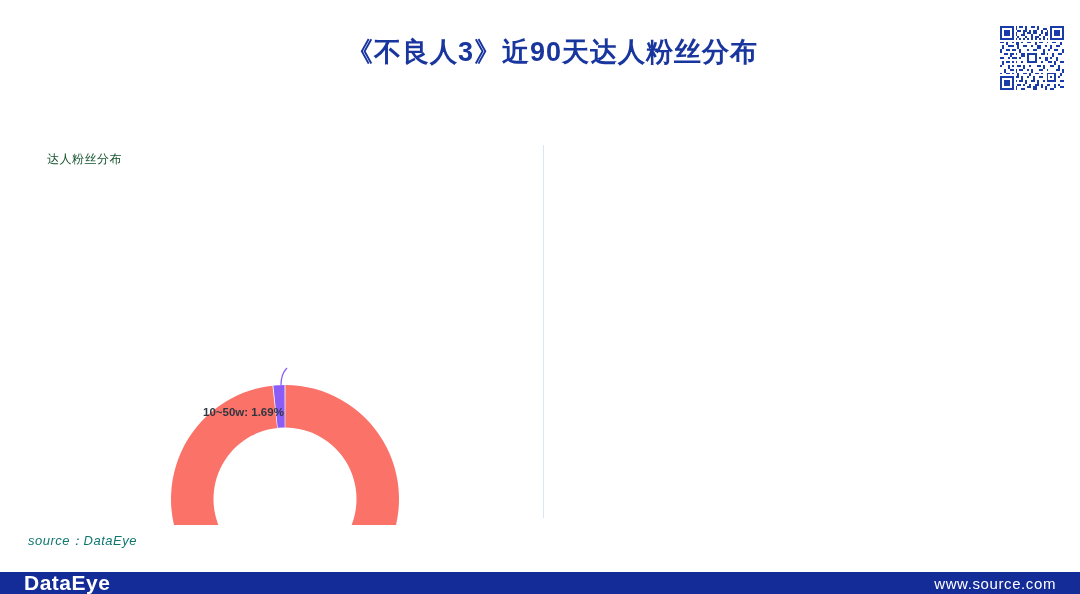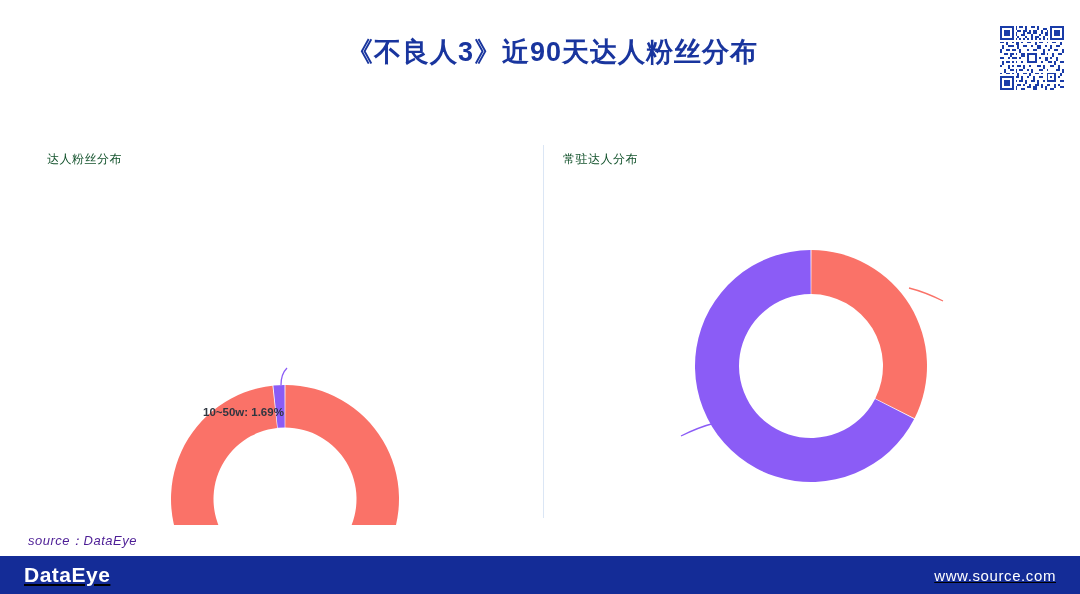--- a/index.html
+++ b/index.html
@@ -77,35 +77,34 @@
 
   
   #lbl-l-0 { left:203px; top:221px; }           
 
   
   #source-note {
     position:absolute;
     left:28px; top:532px;
     font-size:13px;
     font-style:italic;
-    color:#4c1d95;
+    color:#0f766e;
     letter-spacing:0.5px;
   }
 
   
   #footer {
     position:absolute;
     left:0; bottom:0;
-    width:1080px; height:38px;
+    width:1080px; height:22px;
     background:#142C97;
     display:flex;
     align-items:center;
     justify-content:space-between;
     padding:4px 24px;
-    text-decoration:underline;
   }
   #footer-logo {
     color:#ffffff;
     font-size:21px;
     font-weight:bold;
     letter-spacing:0.5px;
   }
   #footer-url {
     color:#ffffff;
     font-size:15px;
@@ -327,38 +326,20 @@
 
           <path d="M 273.36279836218495 245.59552240744267 A 114 114 0 0 1 284.5523241974861 245.00087901051236 L 284.7192208782478 287.5005513092249 A 71.5 71.5 0 0 0 277.7012287973353 287.87350747484345 Z" fill="#8B5CF6"></path>
         </g>
       </svg>
     </div>
 
     <div class="slice-label" id="lbl-l-0">10~50w: 1.69%</div>
 
   </div>
 
-  <div class="panel right">
-    <div class="panel-title">常驻达人分布</div>
-
-    <div class="donut-holder">
-      <svg width="537" height="385" viewBox="0 0 537 385">
-
-        <path d="M366,148 C382,152 392,157 400,161" fill="none" stroke="#FA7268" stroke-width="1.3"></path>
-        <path d="M172,283 C156,287 146,292 138,296" fill="none" stroke="#8B5CF6" stroke-width="1.3"></path>
-        <g>
-
-          <path d="M 268.45552976396147 110.00089443174942 A 116 116 0 0 1 371.5955793995018 278.1915311988595 L 332.3007044548632 258.39474350274037 A 72 72 0 0 0 268.282742612114 154.00055516453412 Z" fill="#FA7268"></path>
-
-          <path d="M 371.1824771545778 279.0035509022276 A 116 116 0 1 1 267.5444702360385 110.00089443174942 L 267.7172573878859 154.00055516453412 A 72 72 0 1 0 332.04429616491035 258.89875573241716 Z" fill="#8B5CF6"></path>
-        </g>
-      </svg>
-    </div>
-
-  </div>
 </div>
 
 <div id="source-note">source：DataEye</div>
 
 <div id="footer">
   <div id="footer-logo">DataEye</div>
   <div id="footer-url">www.source.com</div>
 </div>
 
 </body></html>

